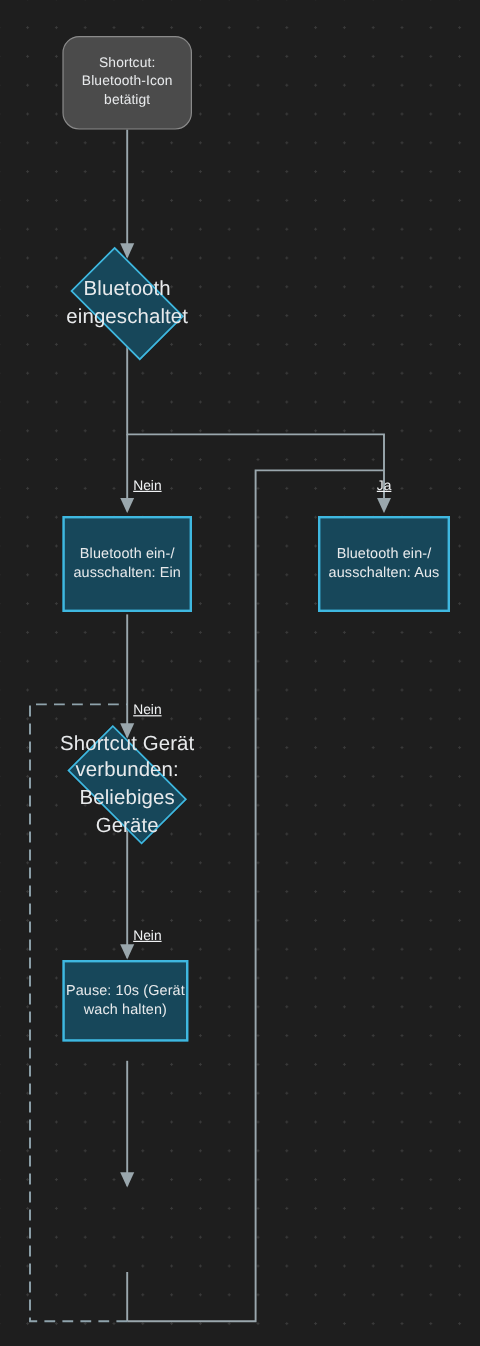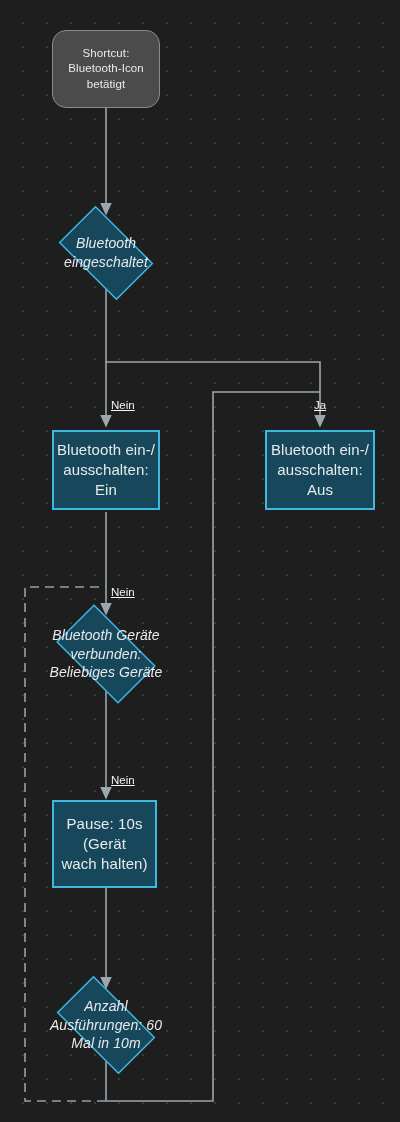--- a/index.html
+++ b/index.html
@@ -48,44 +48,43 @@
     background: #4b4b4b;
     border: 1.4px solid #8a8a8a;
     border-radius: 14px;
     font-size: 11.5px;
   }
 
   
   .n-process {
     background: #17475a;
     border: 2px solid #3fb8e0;
-    font-size: 15px;
+    font-size: 12px;
   }
 
   
   .n-decision {
     background: transparent;
     border: none;
   }
   .n-decision .diamond-shape {
     position: absolute;
     left: 0; top: 0;
     width: 100%; height: 100%;
     background: #17475a;
     border: 2px solid #3fb8e0;
     box-sizing: border-box;
     transform: rotate(45deg) scale(0.705);
     transform-origin: center center;
   }
   .n-decision .node-label {
     position: relative;
     z-index: 2;
-    font-size: 14px;
+    font-size: 17px;
     width: 130%;
-    font-style: italic;
   }
 
   .edge-label {
     position: absolute;
     color: #f0f2f4;
     font-size: 11.5px;
     font-family: "Liberation Sans", sans-serif;
     white-space: nowrap;
     text-decoration: underline;
   }
@@ -138,36 +137,30 @@
 ausschalten: Ein</span>
   </div>
 
   <div class="node n-process" style="left:265px; top:430px; width:110px; height:80px;">
     <span class="node-label">Bluetooth ein-/
 ausschalten: Aus</span>
   </div>
 
   <div class="node n-decision" style="left:44px; top:616px; width:124px; height:76px;">
     <span class="diamond-shape"></span>
-    <span class="node-label">Bluetooth Geräte
+    <span class="node-label">Shortcut Gerät
 verbunden:
 Beliebiges Geräte</span>
   </div>
 
-  <div class="node n-process" style="left:52px; top:800px; width:105px; height:88px;">
+  <div class="node n-process" style="left:52px; top:800px; width:105px; height:68px;">
     <span class="node-label">Pause: 10s (Gerät
 wach halten)</span>
   </div>
 
-  <div class="node n-decision" style="left:44px; top:988px; width:124px; height:74px;">
-    <span class="diamond-shape"></span>
-    <span class="node-label">Anzahl
-Ausführungen: 60
-Mal in 10m</span>
-  </div>
 
   <span class="edge-label" style="left:111px; top:399px;">Nein</span>
 
   <span class="edge-label" style="left:314px; top:399px;">Ja</span>
 
   <span class="edge-label" style="left:111px; top:586px;">Nein</span>
 
   <span class="edge-label" style="left:111px; top:774px;">Nein</span>
 
 </div>

